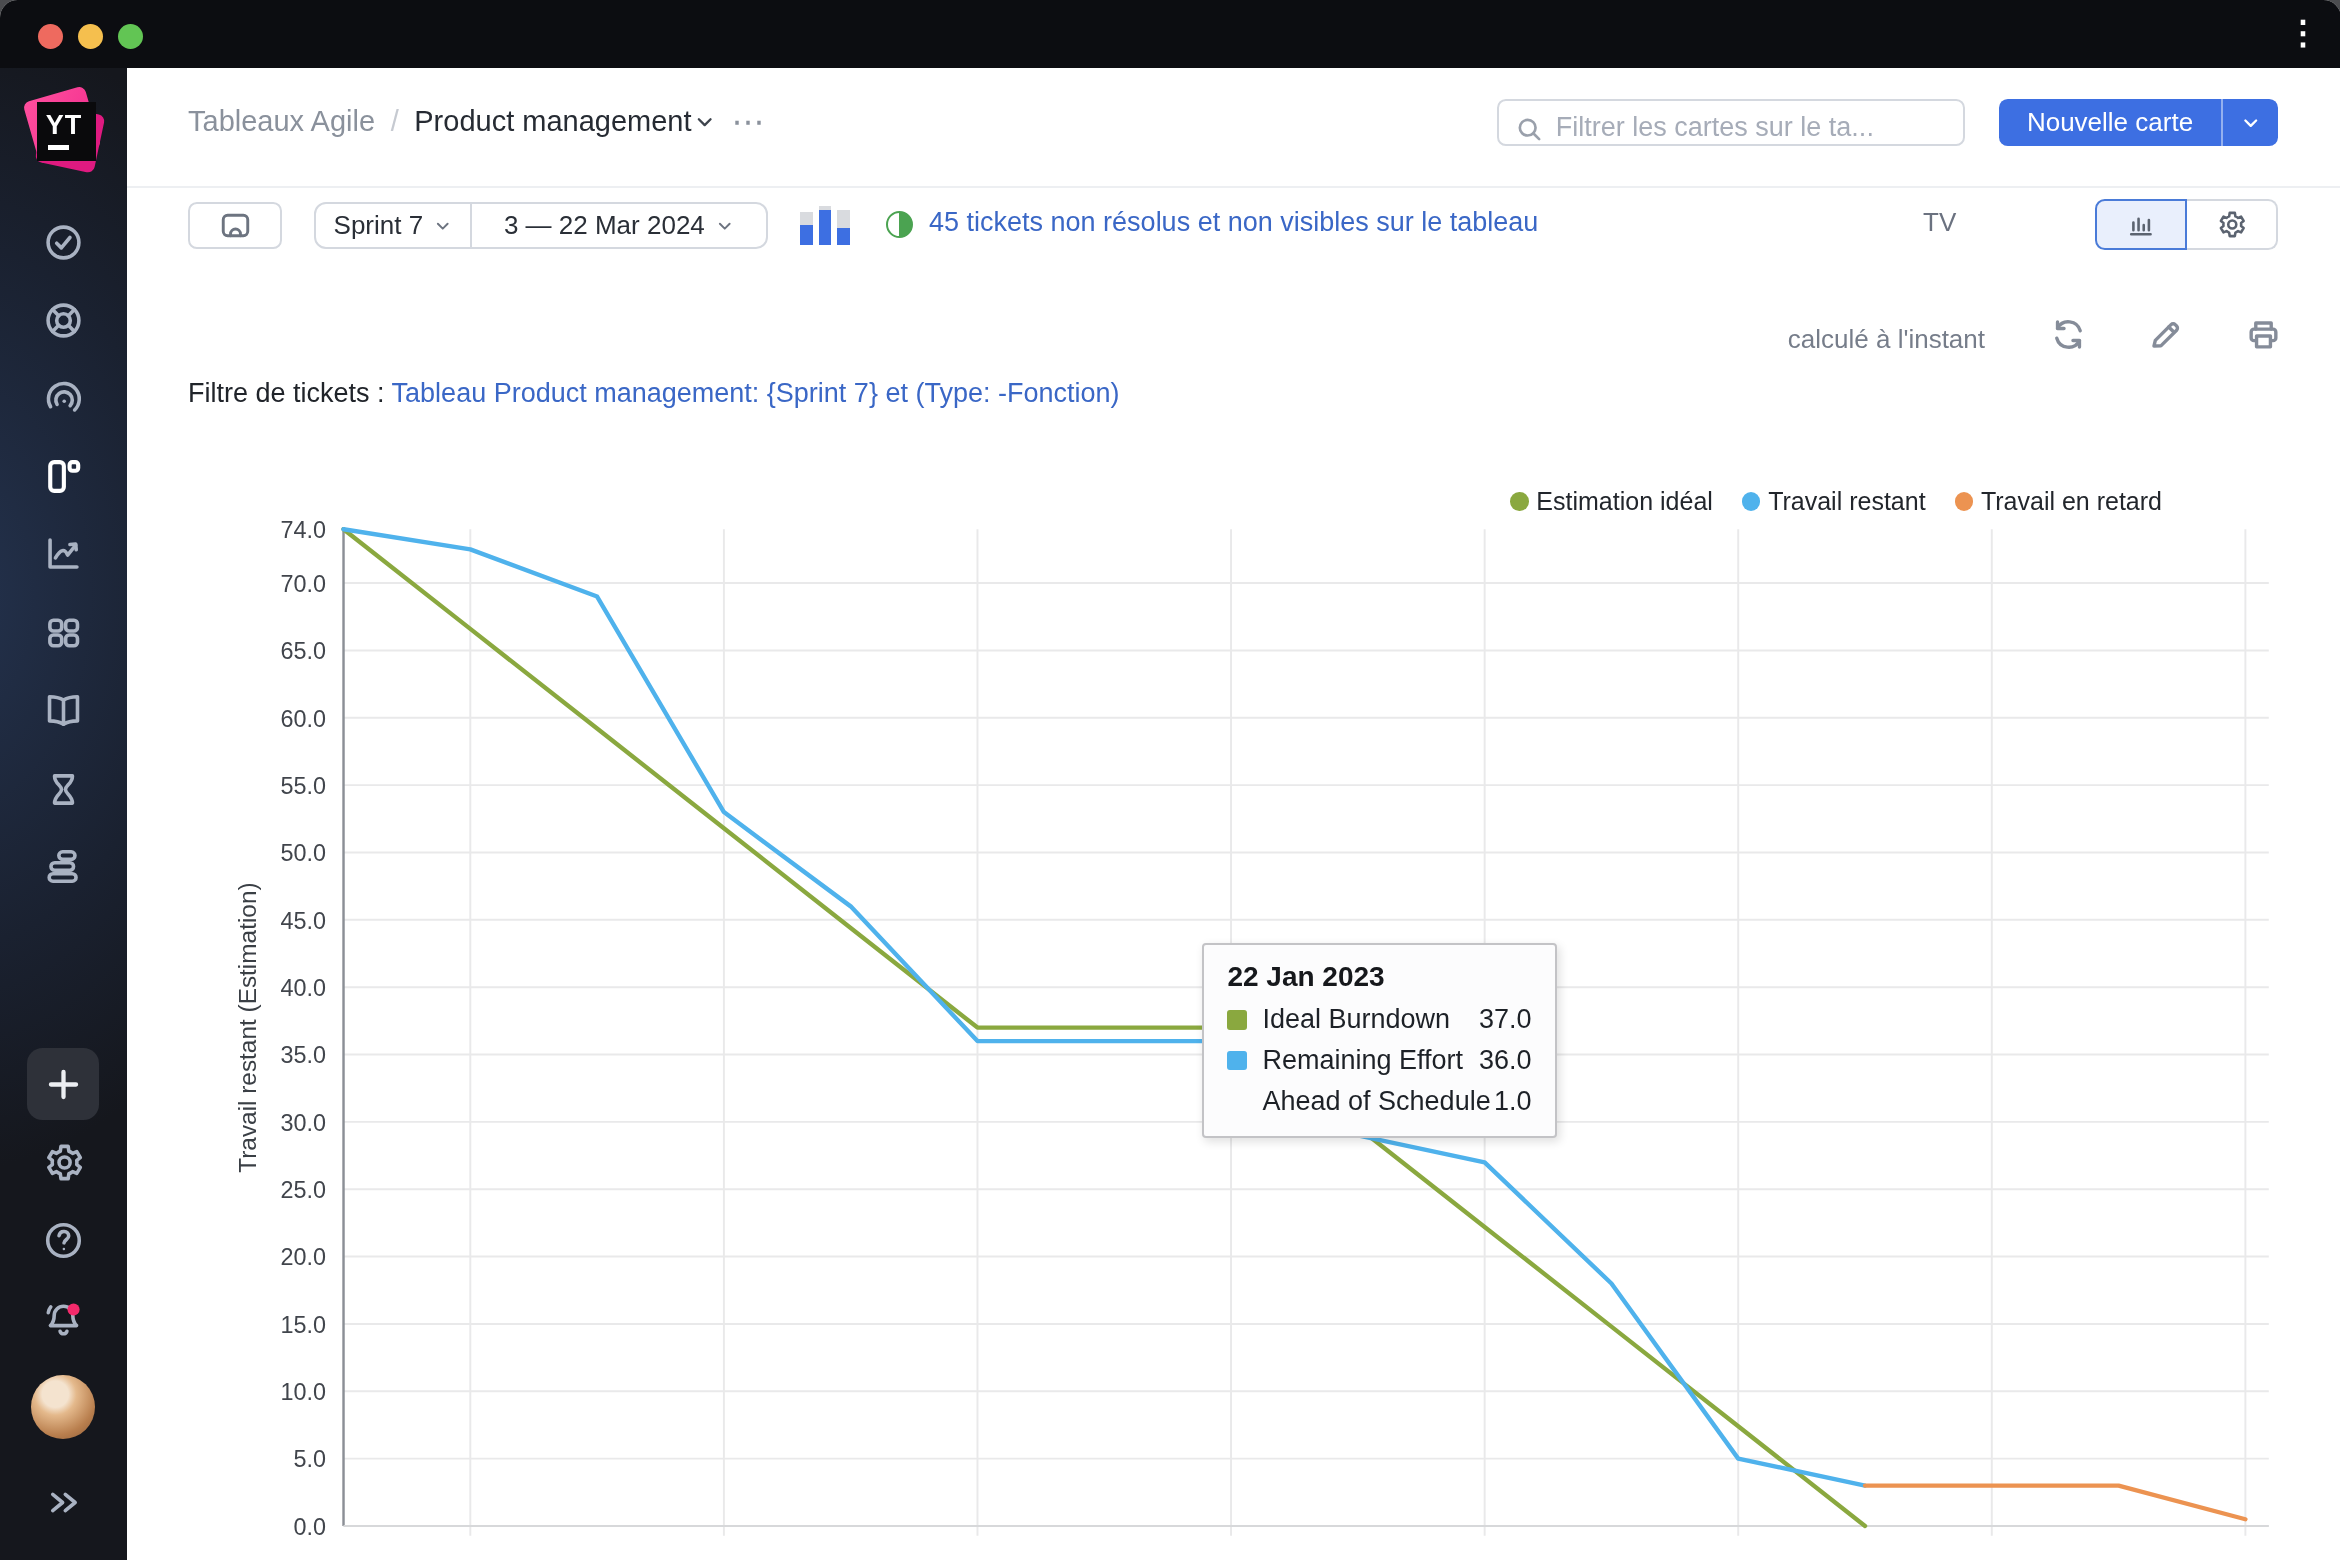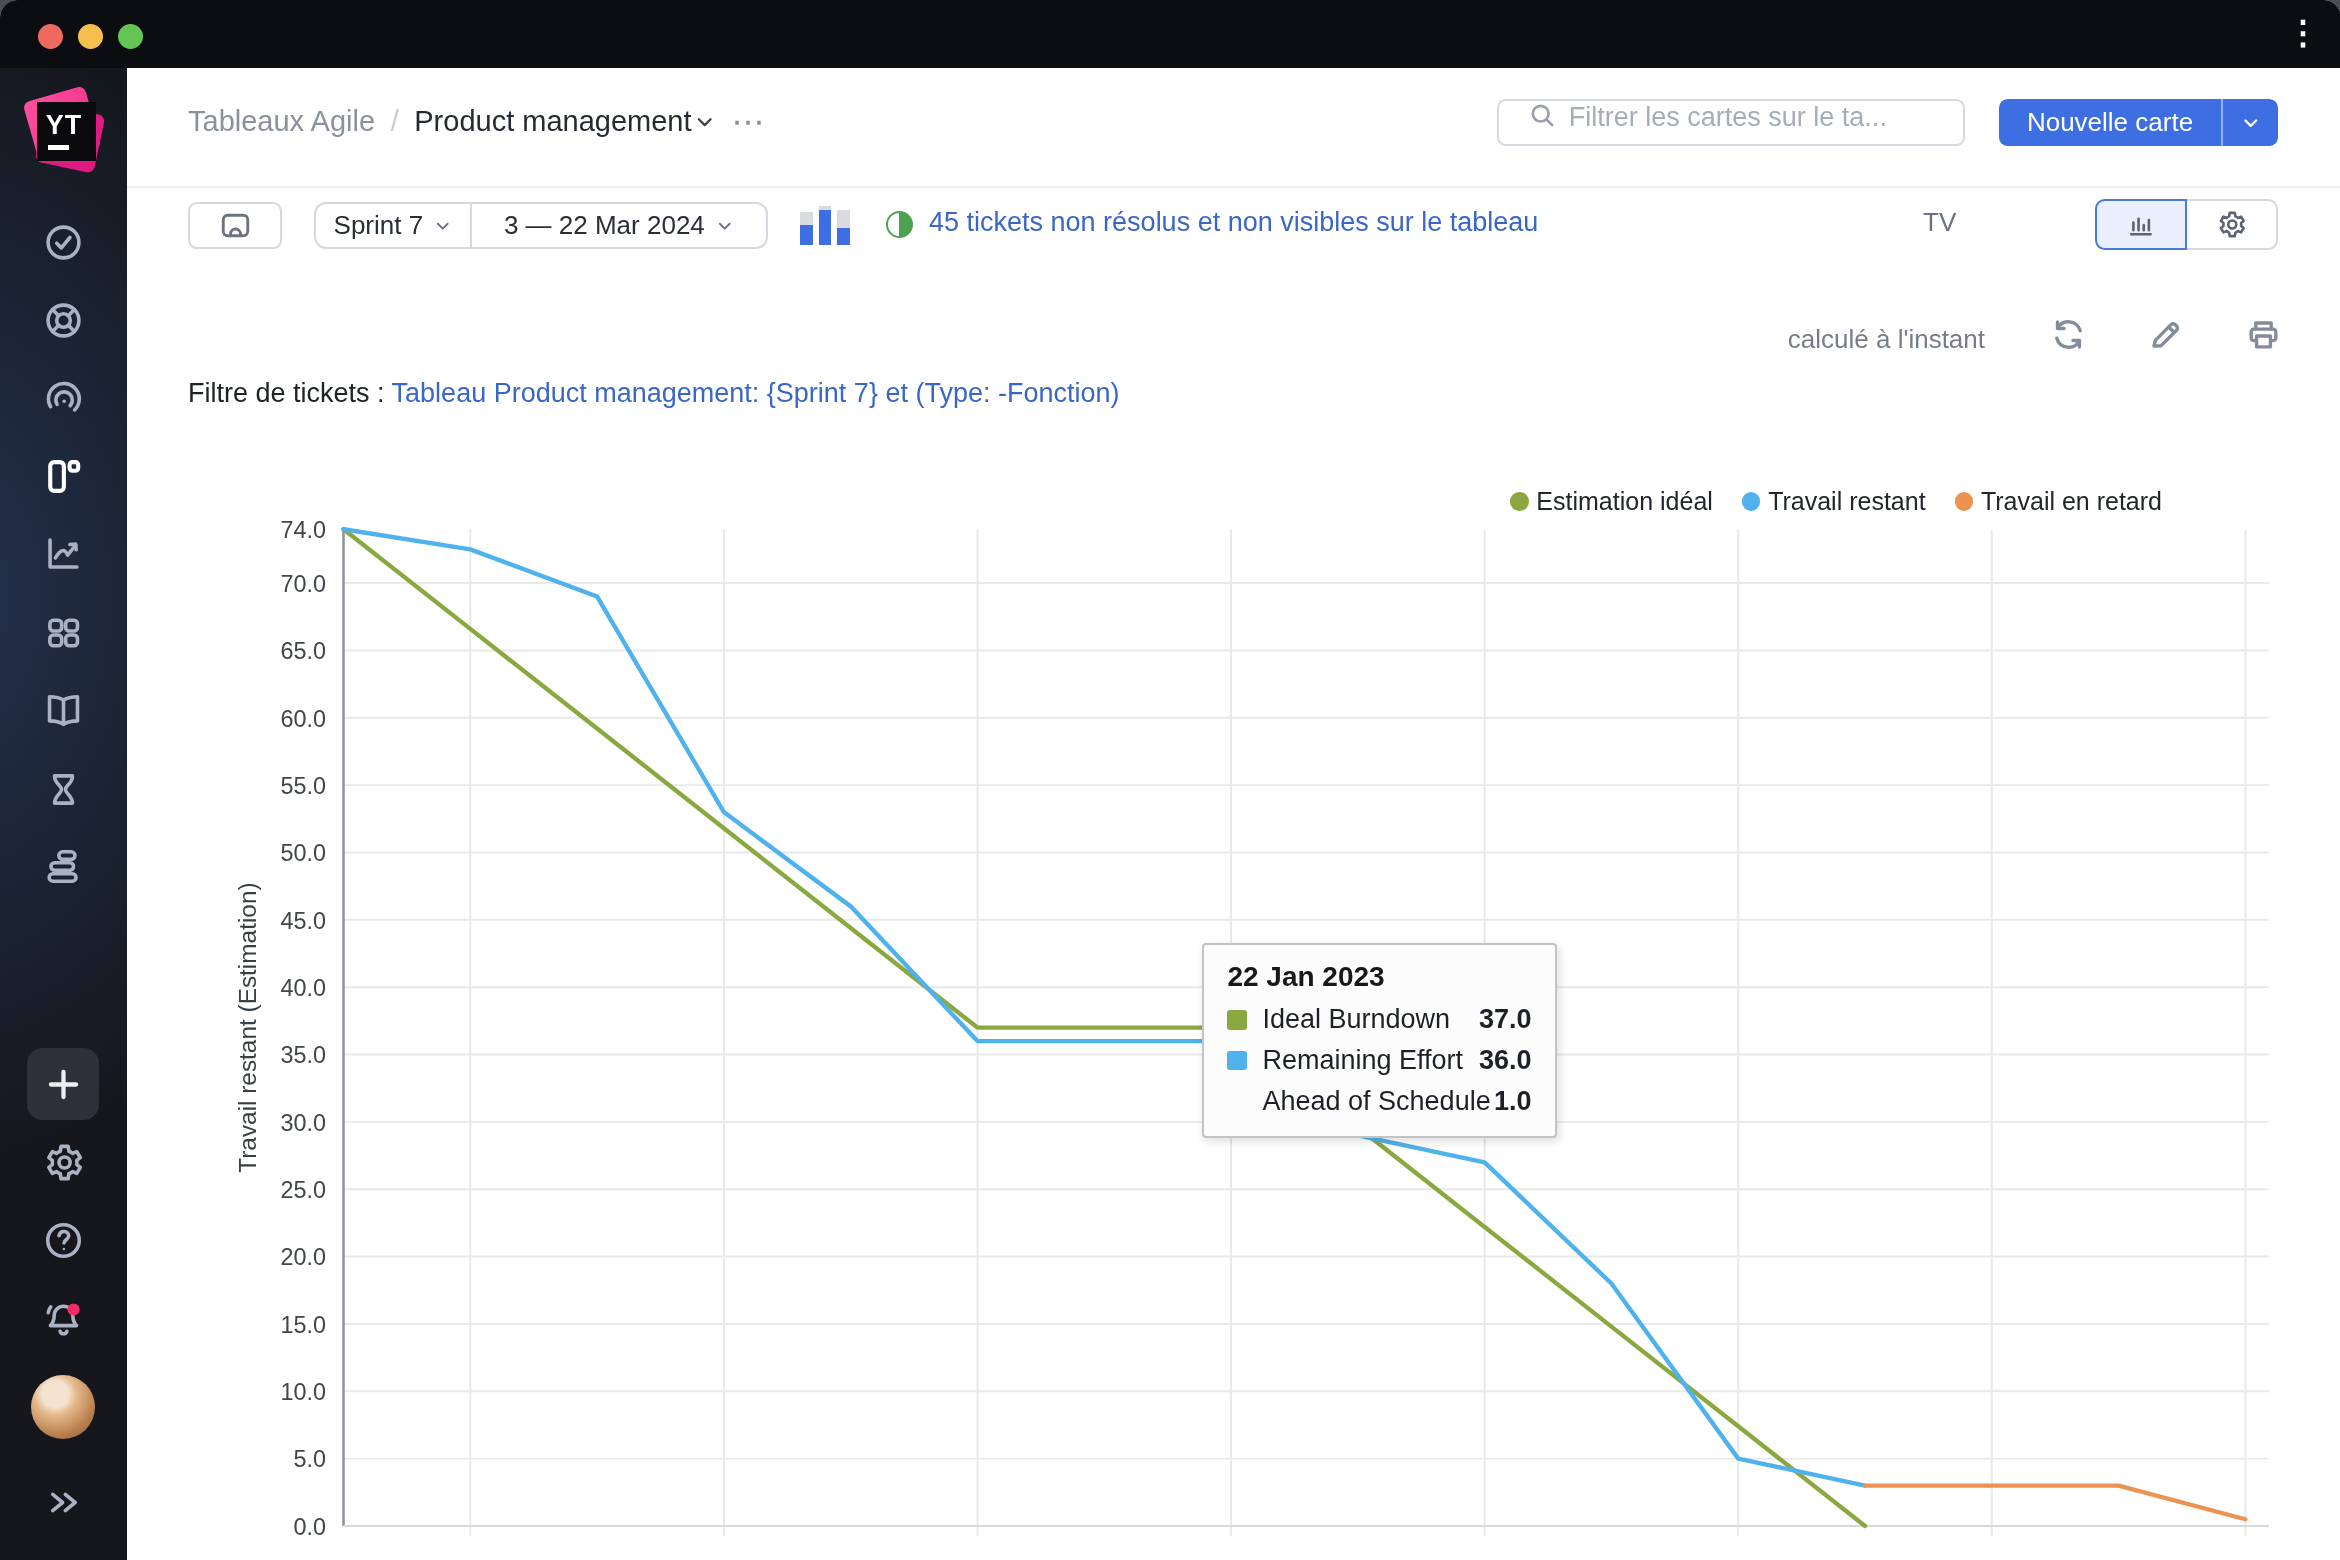--- a/index.html
+++ b/index.html
@@ -23,21 +23,21 @@
   .nav-ic.active{color:#ffffff}
   .plusbtn{position:absolute;left:27px;top:980px;width:72px;height:72px;background:#2e3139;border-radius:15.6px;display:flex;align-items:center;justify-content:center;color:#eceef2}
   .plusbtn svg{width:43px;height:43px;stroke:currentColor;stroke-width:2.4;stroke-linecap:round}
   .avatar{position:absolute;left:31px;top:1307px;width:64px;height:64px;border-radius:50%;background:radial-gradient(circle at 38% 30%,#f4e3cf 0 22%,#e4b98c 35%,#b97f4e 68%,#8a5a36 100%)}
   
   .main{position:absolute;left:127px;top:68px;right:0;bottom:0;background:#fff}
   .breadcrumb{position:absolute;left:61px;top:37px;display:flex;align-items:center;gap:15.6px;font-size:29px}
   .bc-section{color:#8a919c}.bc-sep{color:#c6cad1}.bc-current{color:#262b33;display:flex;align-items:center;gap:1px}
   .bc-more{color:#8a919c;font-size:33px;letter-spacing:2px;line-height:.6}
   .chev{width:23.4px;height:23.4px;stroke:#3e444d;fill:none;stroke-width:2.4;stroke-linecap:round;stroke-linejoin:round}
-  .search{position:absolute;left:1370px;top:31px;width:468px;height:47px;border:2px solid #d4d8df;border-radius:8.8px;display:flex;align-items:flex-start;padding:0 29px;gap:9.8px;box-sizing:border-box;background:#fff}
+  .search{position:absolute;left:1370px;top:31px;width:468px;height:47px;border:2px solid #d4d8df;border-radius:8.8px;display:flex;align-items:flex-end;padding:0 16px;gap:9.8px;box-sizing:border-box;background:#fff}
   .search svg{width:29px;height:29px;stroke:#9aa0ab;fill:none;stroke-width:2.2;stroke-linecap:round;flex:none}
   .search input{border:0;outline:0;font-size:27px;color:#333;width:100%;font-family:inherit;background:transparent}
   .search input::placeholder{color:#a6acb8}
   .newcard{position:absolute;left:1872px;top:31px;width:279px;height:47px;background:#3d6fe2;border-radius:8.8px;display:flex;color:#fff;overflow:hidden}
   .nc-label{width:222px;display:flex;align-items:center;justify-content:center;font-size:26px}
   .nc-chev{flex:1;display:flex;align-items:center;justify-content:center;border-left:2px solid rgba(255,255,255,.45)}
   .nc-chev svg{width:21.5px;height:21.5px;stroke:#fff;fill:none;stroke-width:2.6;stroke-linecap:round;stroke-linejoin:round}
   .hdiv{position:absolute;left:0;top:118px;right:0;height:2px;background:#edeff2}
   
   .tbtn{position:absolute;top:134px;height:47px;border:2px solid #d4d8df;border-radius:8.8px;box-sizing:border-box;background:#fff;display:flex;align-items:center;justify-content:center}
@@ -73,21 +73,21 @@
   #chart-svg text.tick{font-family:"Liberation Sans",sans-serif;font-size:24px;fill:#41454c}
   #chart-svg text.ylab{font-family:"Liberation Sans",sans-serif;font-size:25px;fill:#3a3f45}
   .legend{position:absolute;top:68px;right:179px;display:flex;gap:29px;align-items:center;font-size:25px;color:#22262c}
   .legend-item{display:flex;align-items:center}
   .legend .dot{width:18.5px;height:18.5px;border-radius:50%;margin-right:7.8px}
   .ttip{position:absolute;left:1075px;top:875px;width:355px;box-sizing:border-box;background:#fcfcfd;border:2px solid #c3c3c6;border-radius:4px;box-shadow:2.9px 3.9px 9.8px rgba(0,0,0,.12);padding:15.6px 23.4px 19.5px;z-index:5}
   .tt-title{font-size:28px;font-weight:700;color:#16181c;margin-bottom:11.7px}
   .tt-row{display:flex;align-items:center;font-size:27px;color:#1d2127;margin-top:9.8px}
   .tt-swatch{width:19.5px;height:19.5px;margin-right:15.6px;border-radius:2.9px;flex:none}
   .tt-label{flex:1}
-  .tt-value{font-weight:700}
+  .tt-value{font-weight:400}
 </style>
 </head>
 <body>
 
 <div class="window">
 
   <div class="titlebar">
     <span class="light l-close"></span>
     <span class="light l-min"></span>
     <span class="light l-max"></span>

